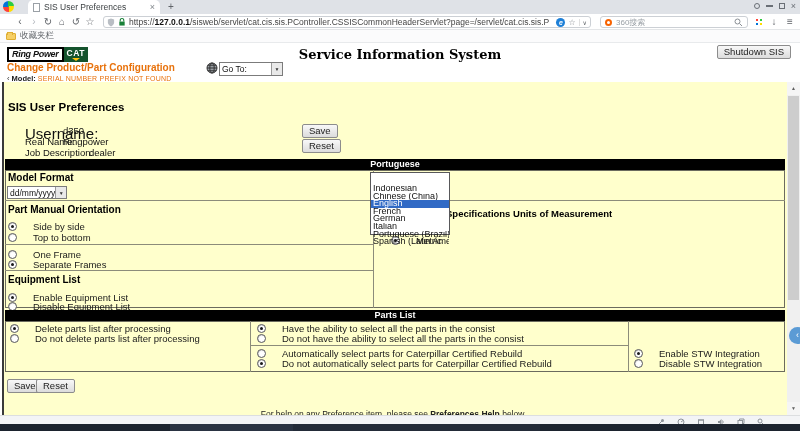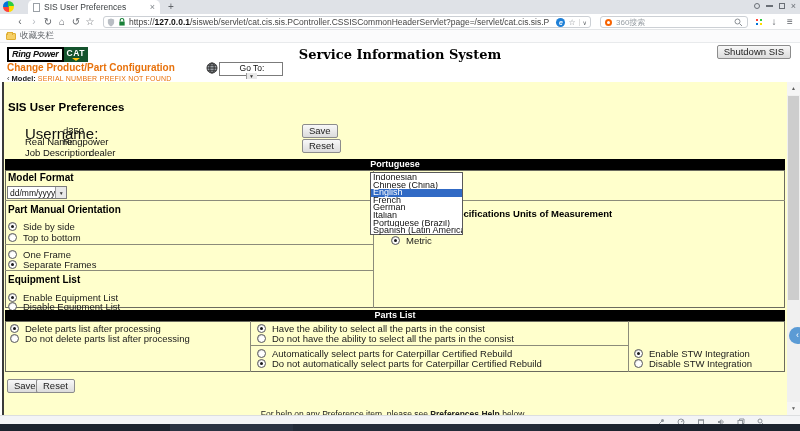--- a/index.html
+++ b/index.html
@@ -58,49 +58,49 @@
   .cat .tri { position:absolute; left:50%; transform:translateX(-50%); bottom:1px; width:0; height:0;
               border-left:4px solid transparent; border-right:4px solid transparent; border-top:3px solid #ffc40c; }
   .svc-title { position:absolute; left:0; right:0; top:4px; text-align:center;
                font-family:"DejaVu Serif", serif; font-weight:bold; font-size:13px; color:#000; }
   .shutdown { position:absolute; right:9px; top:2px; }
   .chg { position:absolute; left:7px; top:19px; font-weight:bold; font-size:10px; color:#e8720c; }
   .model { position:absolute; left:7px; top:31px; font-size:7.5px; color:#333; }
   .model b { color:#222; }
   .model .mval { color:#e8720c; font-size:7px; letter-spacing:0.2px; }
   .globe { position:absolute; left:206px; top:19px; }
-  .goto { position:absolute; left:219px; top:19px; width:64px;flex-direction:column; }
+  .goto { position:absolute; left:219px; top:19px; width:64px; }
 
   
   .btn { background:linear-gradient(#f8f8f8,#dcdcdc); border:1px solid #8c8c8c; border-radius:2px;
          font-size:9.5px; height:14px; line-height:12px; padding:0 6px; color:#222; display:inline-block; }
   .selbox { background:#fff; border:1px solid #7b7b7b; height:14px; display:flex; align-items:center; }
   .selbox .txt { flex:1; font-size:8.5px; padding-left:2px; white-space:nowrap; }
   .selbox .arrow { width:11px; height:100%; background:#e9e9e9; border-left:1px solid #9a9a9a;
                    font-size:5px; color:#333; display:flex; align-items:center; justify-content:center; }
   .radio { width:9px; height:9px; border:1px solid #58585a; border-radius:50%; background:#fff;
            position:relative; flex:0 0 auto; box-shadow:inset 0.5px 0.5px 1px rgba(0,0,0,.25); }
   .radio.on::after { content:""; position:absolute; left:2px; top:2px; width:3px; height:3px;
                      border-radius:50%; background:#1a1a1a; }
-  .opt { position:absolute; display:flex; align-items:center; gap:6px; height:10px;
+  .opt { position:absolute; display:flex; align-items:center; gap:16px; height:10px;
          font-size:9.5px; white-space:nowrap; color:#1a1a1a; }
 
   
   #content { position:absolute; left:0; top:82px; width:787px; height:333px; background:#fff; overflow:hidden; }
   #content .yellow { position:absolute; left:4px; top:0; right:0; bottom:0; background:#ffffcc; }
   #content .leftline { position:absolute; left:2px; top:0; width:2px; bottom:0; background:#3a3a3a; }
   .abs { position:absolute; }
   .h { position:absolute; font-weight:bold; font-size:10px; color:#000; white-space:nowrap; }
   .bar { position:absolute; left:5px; width:780px; height:11px; background:#000; color:#fff;
          font-weight:bold; font-size:9px; line-height:11px; text-align:center; }
   .pbox { position:absolute; border:1px solid #6b6b5e; }
   .hl { position:absolute; height:1px; background:#8c8c7a; }
   .vl { position:absolute; width:1px; background:#8c8c7a; }
-  .listbox { position:absolute; left:370px; top:90px; width:93px; height:63px; background:#fff;
-             border:1px solid #58585a; z-index:6; padding-top:1px; }
+  .listbox { position:absolute; left:370px; top:90px; width:80px; height:63px; background:#fff;
+             border:1px solid #58585a; z-index:6; padding-top:12px; }
   .lb-item { font-size:9px; line-height:7.6px; height:7.6px; padding-left:2px; white-space:nowrap; color:#111; overflow:hidden; }
   .lb-item.sel { background:#316ac5; color:#fff; }
   .footer { position:absolute; left:0; right:0; top:327px; text-align:center; font-size:8.5px; color:#222; }
   .footer b { text-decoration:underline; }
 
   
   .statusbar { position:absolute; left:0; top:415px; width:800px; height:9px; background:#f3f4f6; border-top:1px solid #dcdee0; }
   .statusicons { position:absolute; right:35px; top:1px; display:flex; gap:12px; align-items:center; }
   .taskbar { position:absolute; left:0; top:424px; width:800px; height:7px; background:#1c232e; }
   .taskbar .seg1 { position:absolute; left:170px; width:123px; height:7px; background:#2a3342; }

